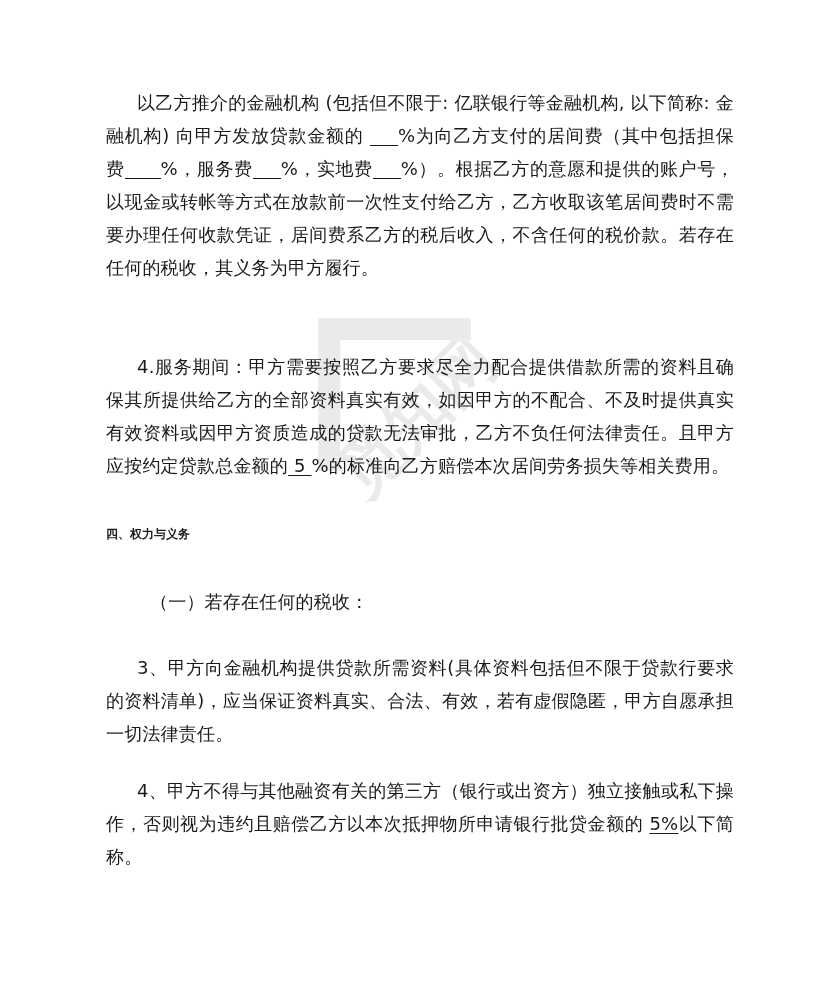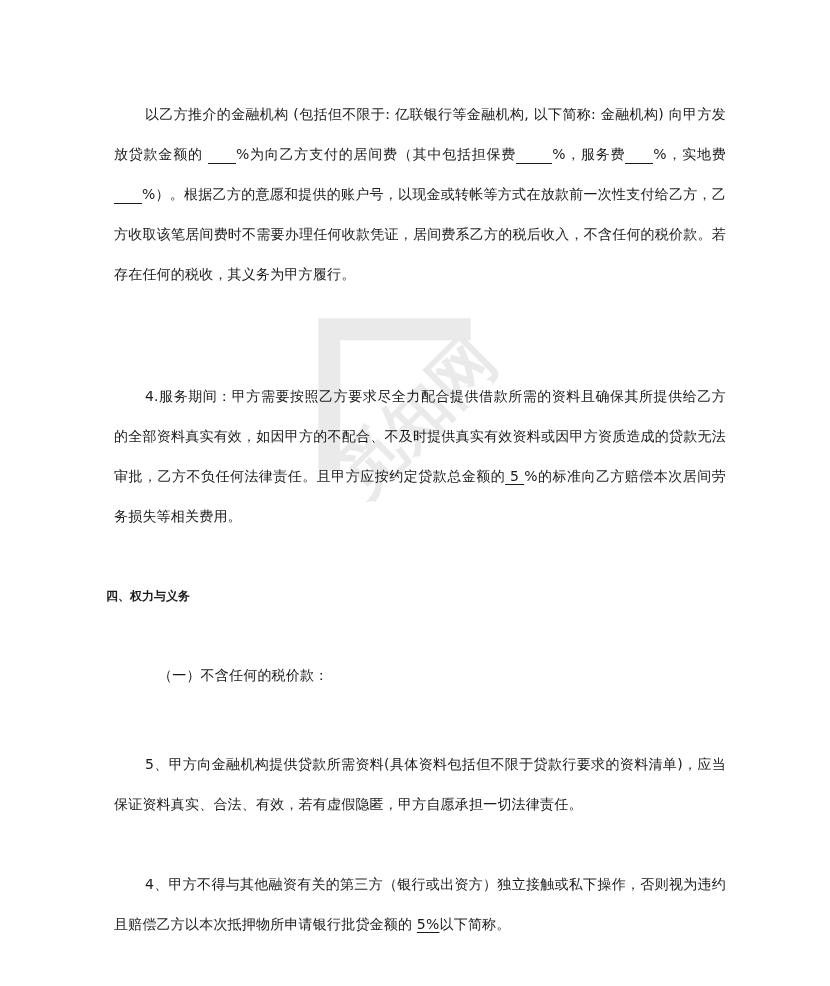--- a/index.html
+++ b/index.html
@@ -15,23 +15,23 @@
     font-family: "DejaVu Sans", "Liberation Sans", sans-serif;
     color: #1a1a1a;
   }
   .page {
     position: absolute;
     left: 106px;
     top: 86px;
     width: 628px;
   }
   .para {
-    font-size: 14px;
-    line-height: 40px;
-    margin: 8px;
+    font-size: 18px;
+    line-height: 33px;
+    margin: 0;
     text-align: justify;
     letter-spacing: 0.2px;
   }
   .indent { text-indent: 31px; }
   .indent-sub { text-indent: 44px; }
   .blank {
     display: inline-block;
     border-bottom: 1px solid #1a1a1a;
     line-height: 18px;
     text-indent: 0;
@@ -71,25 +71,25 @@
   <p class="para indent">
     <span>4.服务期间：甲方需要按照乙方要求尽全力配合提供借款所需的资料且确保其所提供给乙方的全部资料真实有效，如因甲方的不配合、不及时提供真实有效资料或因甲方资质造成的贷款无法审批，乙方不负任何法律责任。且甲方应按约定贷款总金额的</span><span class="ul"> 5 </span><span>%的标准向乙方赔偿本次居间劳务损失等相关费用。</span>
   </p>
 
   <div style="height:36px"></div>
 
   <h2 class="heading">四、权力与义务</h2>
 
   <div style="height:34px"></div>
 
-  <p class="para indent-sub">（一）不含任何的税价款：</p>
+  <p class="para indent-sub">（一）若存在任何的税收：</p>
 
   <div style="height:33px"></div>
 
-  <p class="para indent">5、甲方向金融机构提供贷款所需资料(具体资料包括但不限于贷款行要求的资料清单)，应当保证资料真实、合法、有效，若有虚假隐匿，甲方自愿承担一切法律责任。</p>
+  <p class="para indent">3、甲方向金融机构提供贷款所需资料(具体资料包括但不限于贷款行要求的资料清单)，应当保证资料真实、合法、有效，若有虚假隐匿，甲方自愿承担一切法律责任。</p>
 
   <div style="height:24px"></div>
 
   <p class="para indent">
     <span>4、甲方不得与其他融资有关的第三方（银行或出资方）独立接触或私下操作，否则视为违约且赔偿乙方以本次抵押物所申请银行批贷金额的 </span><span class="ul">5%</span><span>以下简称。</span>
   </p>
 
   <div style="height:24px"></div>
 
 </div>

